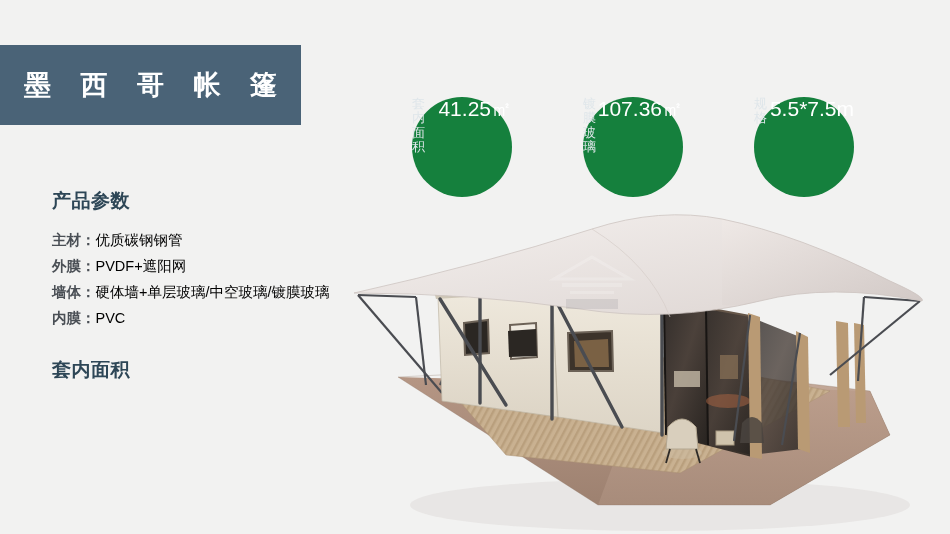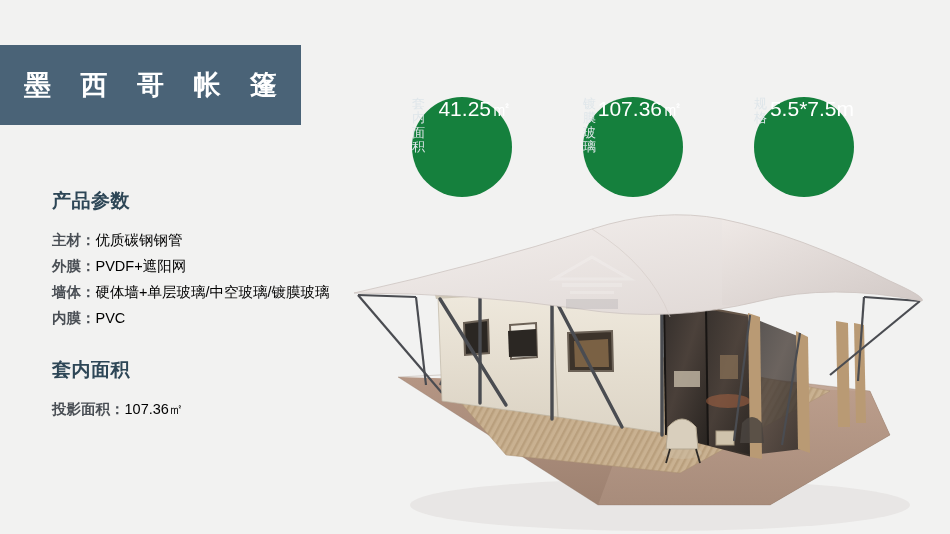--- a/index.html
+++ b/index.html
@@ -128,23 +128,20 @@
   </div>
   <div class="param-row">
     <span class="param-label">墙体：</span><span class="param-value">硬体墙+单层玻璃/中空玻璃/镀膜玻璃</span>
   </div>
   <div class="param-row">
     <span class="param-label">内膜：</span><span class="param-value">PVC</span>
   </div>
 
   <h2 class="section-heading spec-heading">套内面积</h2>
 
-  <div class="param-row">
-    <span class="param-label">投影面积：</span><span class="param-value">107.36㎡</span>
-  </div>
 </div>
 
 <div class="badge" id="badge-1">
   <span class="badge-label">套内面积</span>
   <span class="badge-value">41.25㎡</span>
 </div>
 <div class="badge" id="badge-2">
   <span class="badge-label">镀膜玻璃</span>
   <span class="badge-value">107.36㎡</span>
 </div>

